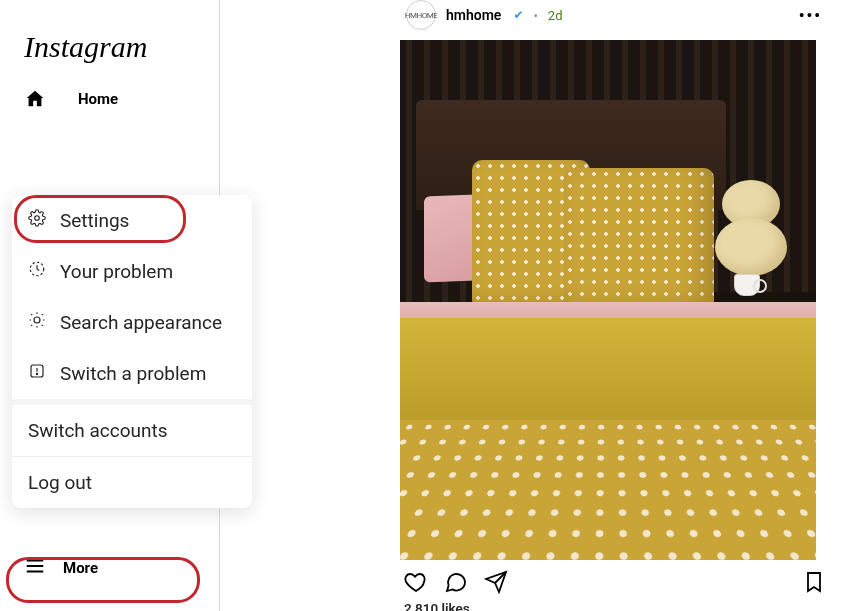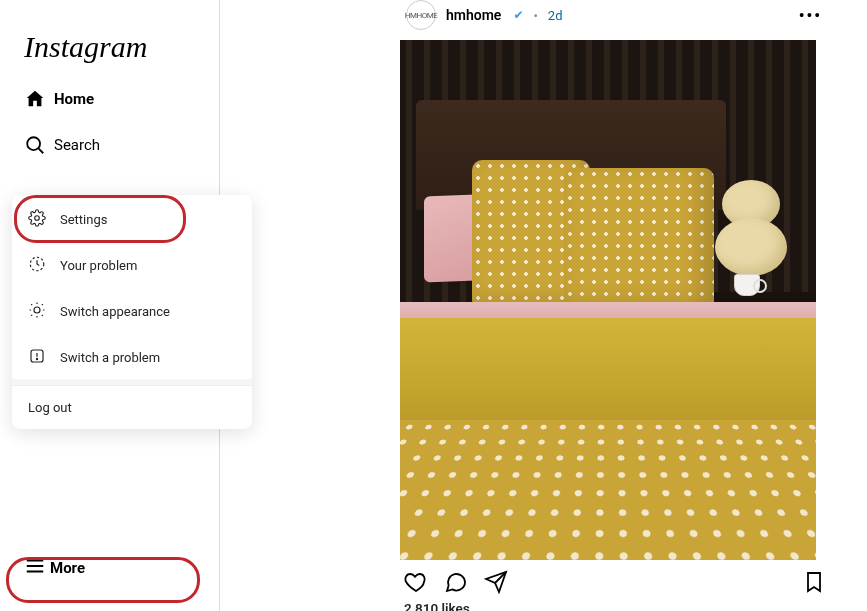--- a/index.html
+++ b/index.html
@@ -28,54 +28,54 @@
     padding-left: 12px;
     margin-bottom: 12px;
     font-style: italic;
   }
   .nav-item {
     display: flex;
     align-items: center;
     padding: 12px;
     border-radius: 8px;
     cursor: pointer;
-    gap: 8px;
+    gap: 32px;
   }
   .nav-item.active span.label { font-weight: 700; }
   .nav-item .icon svg { width: 22px; height: 22px; display:block; }
   .nav-item .label { font-size: 15px; }
   .more-btn {
     position: absolute;
     bottom: 18px;
     left: 12px;
     display: flex;
     align-items: center;
-    gap: 4px;
+    gap: 17px;
     padding: 12px;
     cursor: pointer;
   }
   .more-btn .label { font-weight: 700; font-size: 15px; }
   .popover {
     position: absolute;
     left: 12px;
     top: 195px;
     width: 240px;
     background: #fff;
     border-radius: 8px;
     box-shadow: 0 4px 20px rgba(0,0,0,0.12);
     z-index: 10;
     overflow: hidden;
   }
   .menu-item {
     display: flex;
-    align-items: flex-end;
+    align-items: flex-start;
     gap: 14px;
     padding: 14px 16px;
     cursor: pointer;
-    font-size: 13px;
+    font-size: 19px;
     color: #262626;
   }
   .menu-item .icon svg { width: 18px; height: 18px; display:block; }
   .menu-divider { height: 6px; background: #f5f5f5; }
   .menu-divider.thin { height: 1px; background: #eee; }
 
   .annot {
     position: absolute;
     border: 3px solid #c1272d;
     border-radius: 22px;
@@ -100,21 +100,21 @@
   }
   .avatar {
     width: 30px; height: 30px; border-radius: 50%;
     border: 1px solid #ccc;
     display:flex; align-items:center; justify-content:center;
     font-size: 8px; color:#555; background:#fff;
     letter-spacing:-0.5px;
   }
   .post-user { font-weight: 600; font-size: 14px; }
   .verified { color: #3897f0; font-size: 12px; margin-left:2px; }
-  .post-time { color: #0369a1; font-size: 13px; }
+  .post-time { color: #4d7c0f; font-size: 13px; }
   .dot { color:#8e8e8e; font-size:13px; }
   .post-options { margin-left:auto; margin-right:8px; font-weight:700; letter-spacing:2px; cursor:pointer; font-size:16px; }
   .post-image {
     width: 416px;
     height: 520px;
     position: relative;
     overflow: hidden;
     background: #2a1f18;
   }
   .post-actions {
@@ -207,29 +207,20 @@
 
   <div class="nav-item active">
     <span class="icon">
       <svg viewBox="0 0 24 24" fill="currentColor">
           <path d="M12 3l9 8h-2v9h-5v-6H10v6H5v-9H3l9-8z"></path>
         </svg>
     </span>
     <span class="label">Home</span>
   </div>
 
-  <div class="nav-item">
-    <span class="icon">
-      <svg viewBox="0 0 24 24" fill="none" stroke="currentColor" stroke-width="2">
-          <circle cx="10.5" cy="10.5" r="7"></circle>
-          <line x1="16" y1="16" x2="21" y2="21"></line>
-        </svg>
-    </span>
-    <span class="label">Search</span>
-  </div>
 
   <div class="more-btn">
     <span class="icon">
       <svg viewBox="0 0 24 24" stroke="currentColor" stroke-width="2.2" width="22" height="22">
           <line x1="3" y1="6" x2="21" y2="6"></line>
           <line x1="3" y1="12" x2="21" y2="12"></line>
           <line x1="3" y1="18" x2="21" y2="18"></line>
         </svg>
     </span>
     <span class="label">More</span>
@@ -262,33 +253,36 @@
           <line x1="12" y1="2" x2="12" y2="4"></line>
           <line x1="12" y1="20" x2="12" y2="22"></line>
           <line x1="4" y1="12" x2="2" y2="12"></line>
           <line x1="22" y1="12" x2="20" y2="12"></line>
           <line x1="5.6" y1="5.6" x2="4.2" y2="4.2"></line>
           <line x1="19.8" y1="19.8" x2="18.4" y2="18.4"></line>
           <line x1="18.4" y1="5.6" x2="19.8" y2="4.2"></line>
           <line x1="4.2" y1="19.8" x2="5.6" y2="18.4"></line>
         </svg>
     </span>
-    <span>Switch appearance</span>
+    <span>Search appearance</span>
   </div>
   <div class="menu-item">
     <span class="icon">
       <svg viewBox="0 0 24 24" fill="none" stroke="currentColor" stroke-width="1.6">
           <rect x="4" y="4" width="16" height="16" rx="3"></rect>
           <line x1="12" y1="8" x2="12" y2="13"></line>
           <circle cx="12" cy="16" r="0.8" fill="currentColor"></circle>
         </svg>
     </span>
     <span>Switch a problem</span>
   </div>
   <div class="menu-divider"></div>
+  <div class="menu-item">
+    <span>Switch accounts</span>
+  </div>
   <div class="menu-divider thin"></div>
   <div class="menu-item">
     <span>Log out</span>
   </div>
 </div>
 
 <div class="annot annot-settings"></div>
 <div class="annot annot-more"></div>
 
 <div class="feed">

